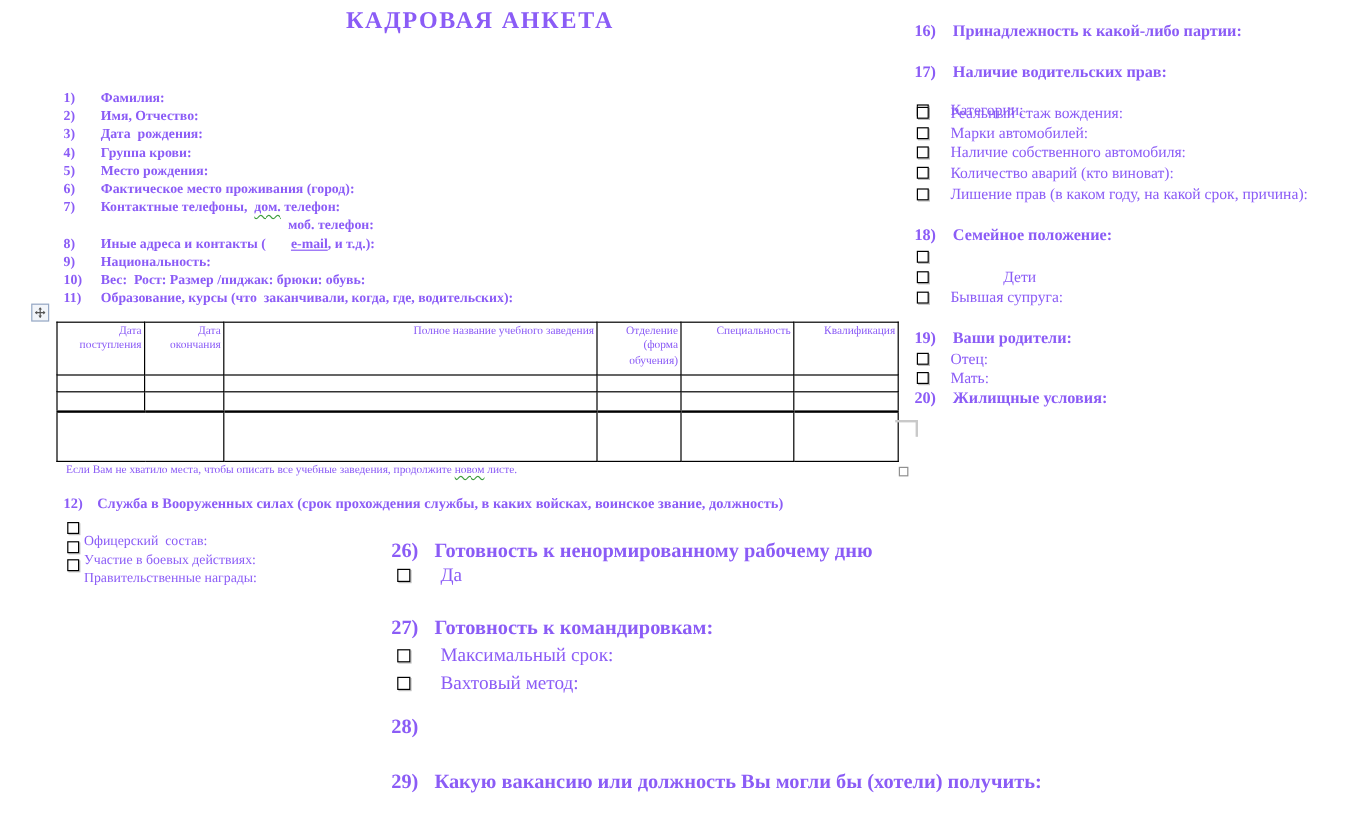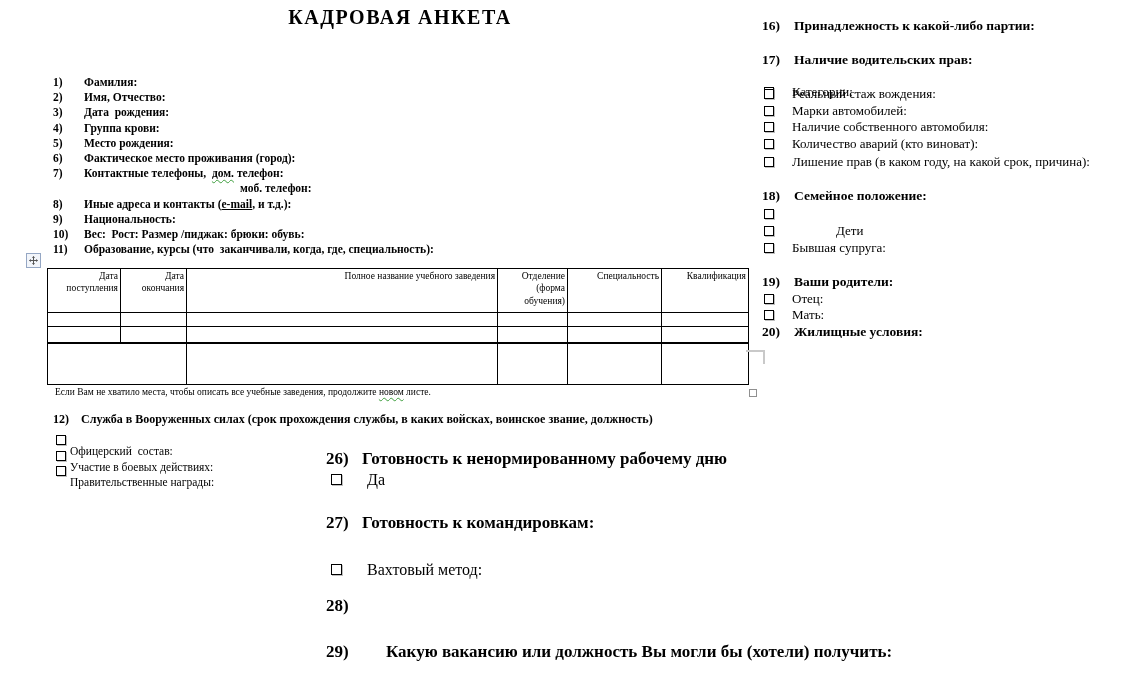--- a/index.html
+++ b/index.html
@@ -1,32 +1,32 @@
 <!DOCTYPE html>
 <html><head>
 <meta charset="utf-8">
 <style>
   html,body{margin:0;padding:0;background:#fff;}
   .page{
     position:relative;width:1132px;height:678px;background:#ffffff;
-    font-family:"Liberation Serif","DejaVu Serif",serif;color:#000000;overflow:hidden;
+    font-family:"Liberation Serif","DejaVu Serif",serif;color:#8b5cf6;overflow:hidden;
   }
   .abs{position:absolute;}
   .pre{white-space:pre-wrap;}
 
   
   #page-title{left:40px;top:6px;width:720px;text-align:center;
     font-size:20px;font-weight:bold;letter-spacing:1.5px;}
 
   
   #personal-list{left:53px;top:75px;font-size:11.5px;font-weight:bold;width:660px;}
   #personal-list .row{display:flex;height:15.2px;line-height:15.2px;}
   #personal-list .num{width:31px;flex:none;}
   #personal-list .cont-txt{margin-left:156px;}
-  .u{text-decoration:underline;}
+  .u{text-decoration:underline;margin-left:21px;}
   .squig{text-decoration:underline wavy #3f9e3f 1px;text-underline-offset:2px;}
 
   
   #edu-table-wrap{left:47px;top:268px;}
   #edu-table{border-collapse:collapse;table-layout:fixed;width:701px;}
   #edu-table td,#edu-table th{border:1px solid #000;padding:1px 2px;
     font-size:9.5px;font-weight:normal;text-align:right;vertical-align:top;line-height:1.3;}
   #edu-table .hdr-row{height:44px;}
   #edu-table .r1{height:14px;}
   #edu-table .r2{height:16px;}
@@ -56,21 +56,21 @@
   #military-block .m-row .m-txt{margin-left:17px;white-space:pre-wrap;}
 
   
   #availability-block{left:326px;top:449px;width:740px;height:229px;}
   #availability-block .q{position:absolute;display:flex;font-size:17px;font-weight:bold;line-height:20px;}
   #availability-block .q .a-num{width:36px;flex:none;}
   #availability-block .sub{position:absolute;display:flex;font-size:16px;line-height:19px;}
   #availability-block .sub .cb-lg{margin-left:5px;margin-top:4px;}
   #availability-block .sub .s-txt{margin-left:25px;}
   #q26{top:0;} #q26-i0{top:21px;} #q27{top:64px;} #q27-i0{top:88px;} #q27-i1{top:111px;}
-  #q28{top:147px;} #q29{top:193px;gap:24px;}
+  #q28{top:147px;} #q29{top:193px;}
 
   
   #right-col{left:762px;top:0;width:368px;height:360px;}
   #right-col .rq{position:absolute;display:flex;font-size:13.5px;font-weight:bold;line-height:16px;}
   #right-col .rq .r-num{width:32px;flex:none;}
   #right-col .rsub{position:absolute;display:flex;font-size:13px;line-height:16px;}
   #right-col .rsub .cb{margin-left:2px;margin-top:3px;}
   #right-col .rsub .r-txt{margin-left:18px;}
   #rq16{top:18px;} #rq17{top:52px;}
   #r17-0{top:84px;} #r17-1{top:86px;} #r17-2{top:103px;} #r17-3{top:119px;} #r17-4{top:136px;} #r17-5{top:154px;}
@@ -125,21 +125,21 @@
     <div class="row">
         <span class="num">9)</span>
         <span class="pre">Национальность:</span>
       </div>
     <div class="row">
         <span class="num">10)</span>
         <span class="pre">Вес:  Рост: Размер /пиджак: брюки: обувь:</span>
       </div>
     <div class="row">
         <span class="num">11)</span>
-        <span class="pre">Образование, курсы (что  заканчивали, когда, где, специальность):</span>
+        <span class="pre">Образование, курсы (что  заканчивали, когда, где, водительских):</span>
       </div>
   </div>
 
   <div class="abs" id="table-move-handle">
     <svg width="9" height="9" viewBox="0 0 9 9">
       <g stroke="#555" stroke-width="1">
           <line x1="4.5" y1="0.5" x2="4.5" y2="8.5"></line>
           <line x1="0.5" y1="4.5" x2="8.5" y2="4.5"></line>
         </g>
       <g fill="#555">
@@ -230,20 +230,24 @@
       </div>
     <div class="sub" id="q26-i0">
         <span class="cb cb-lg"></span>
         <span class="s-txt">Да</span>
       </div>
 
     <div class="q" id="q27">
         <span class="a-num">27)</span>
         <span>Готовность к командировкам:</span>
       </div>
+    <div class="sub" id="q27-i0">
+        <span class="cb cb-lg"></span>
+        <span class="s-txt">Максимальный срок:</span>
+      </div>
     <div class="sub" id="q27-i1">
         <span class="cb cb-lg"></span>
         <span class="s-txt">Вахтовый метод:</span>
       </div>
 
     <div class="q" id="q28">
         <span class="a-num">28)</span>
       </div>
     <div class="q" id="q29">
         <span class="a-num">29)</span>

